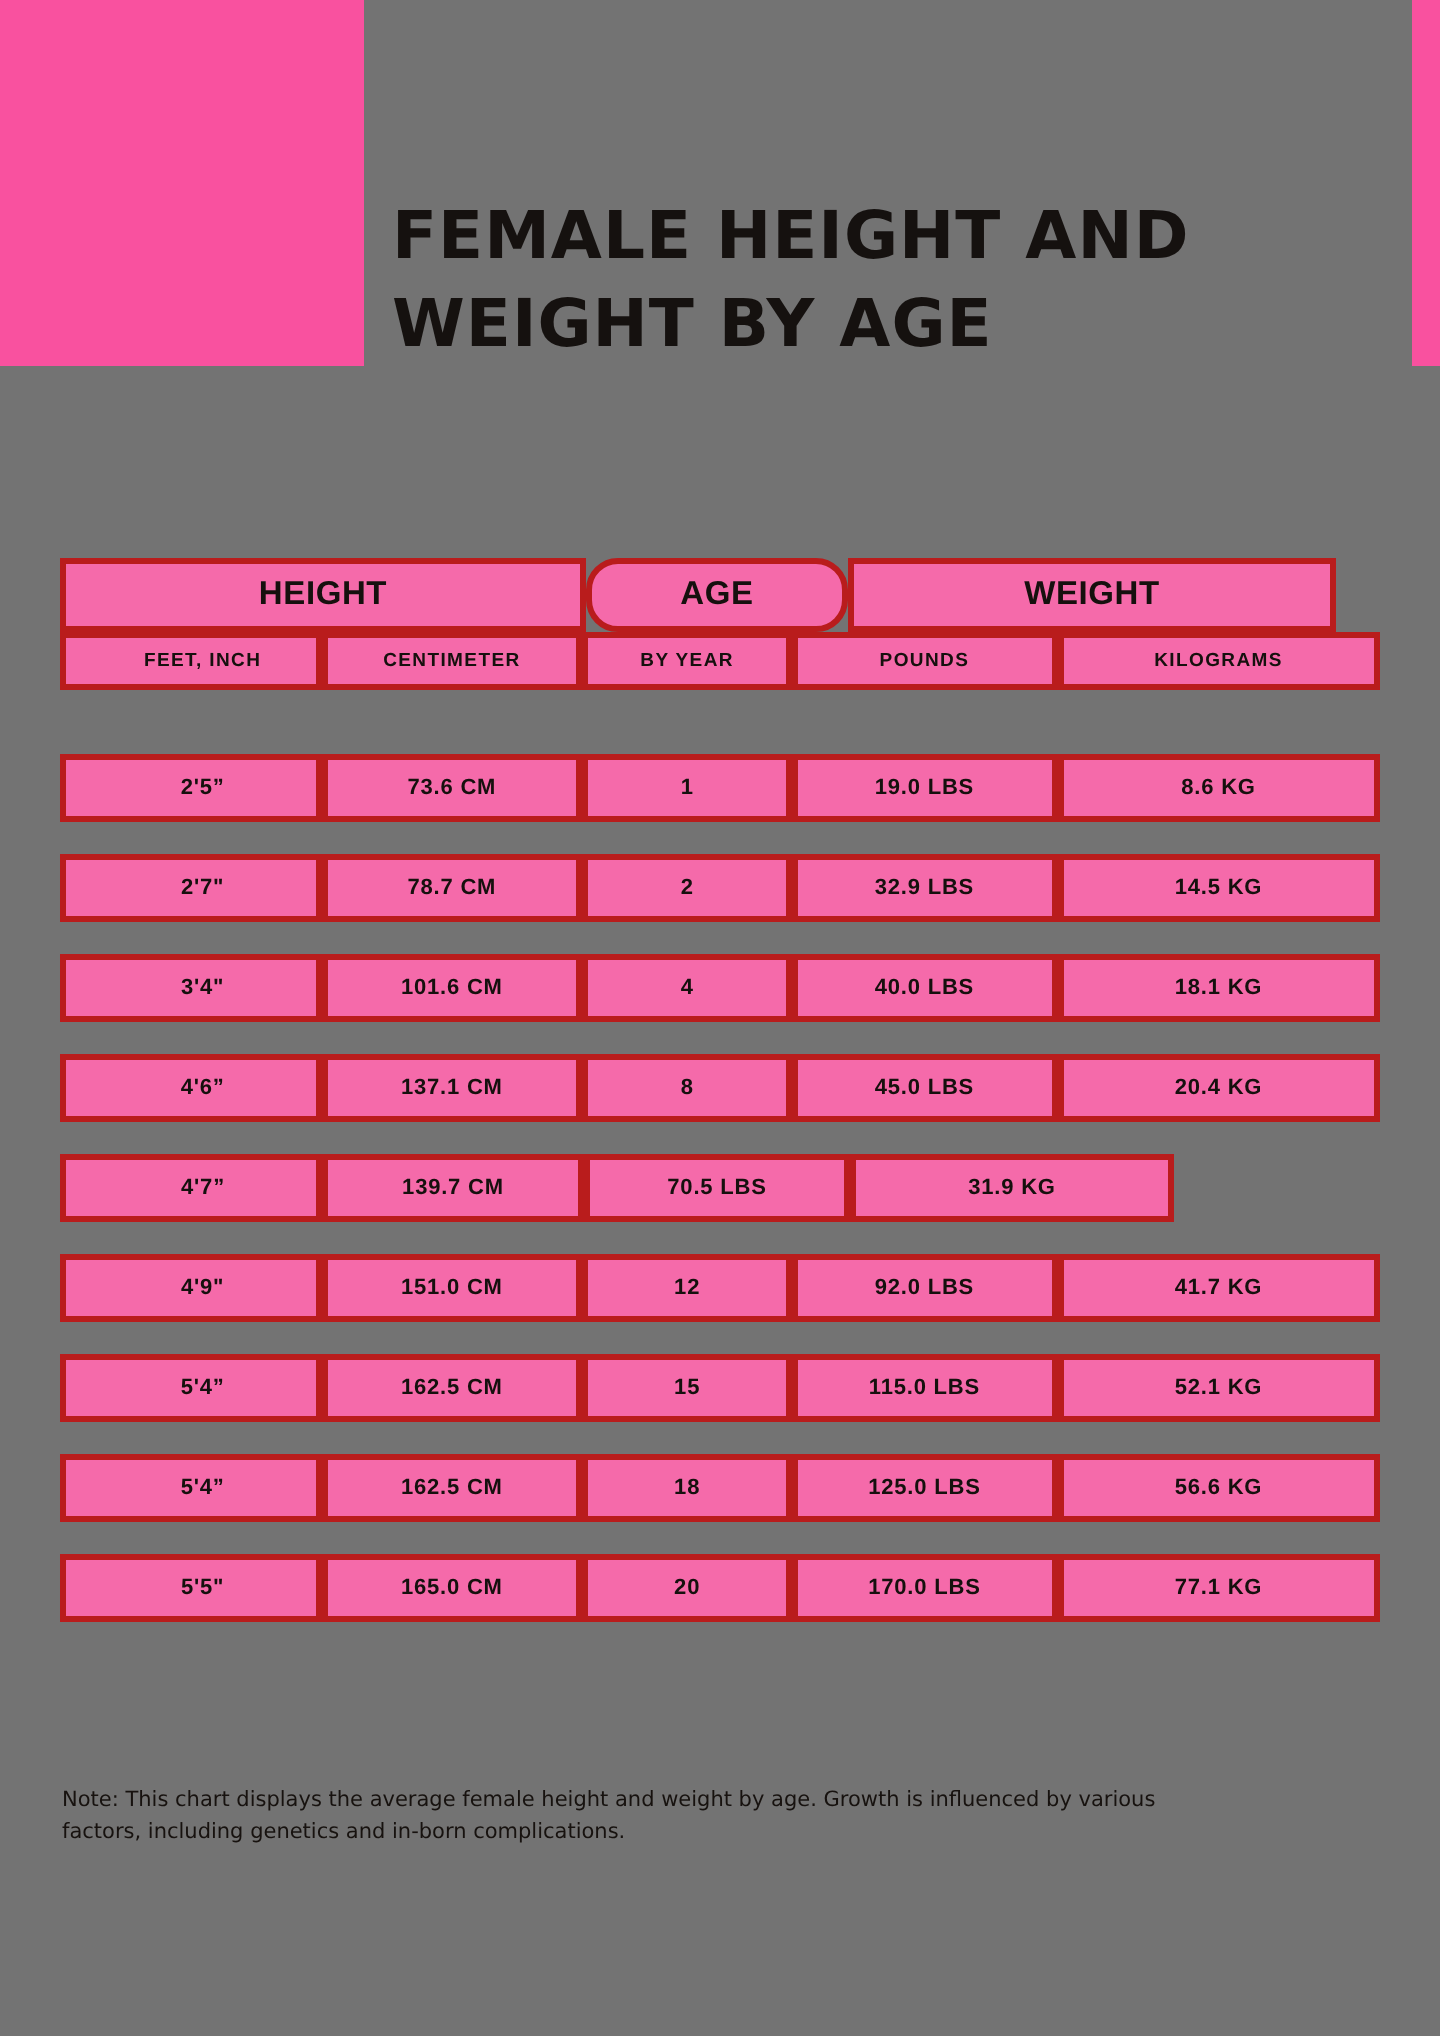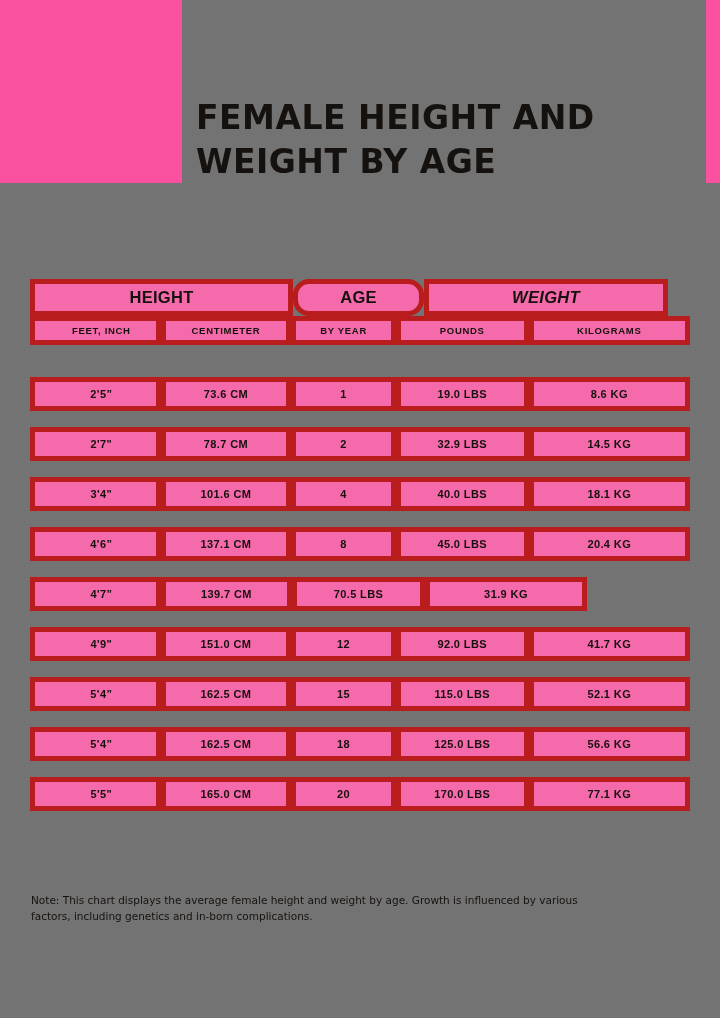--- a/index.html
+++ b/index.html
@@ -64,39 +64,39 @@
     left: 30px;
     top: 279px;
     width: 660px;
   }
   .row {
     display: flex;
     width: 660px;
   }
   .cell {
     box-sizing: border-box;
-    border: 5px solid #b91c1c;
+    border: 3px solid #b91c1c;
     background: #f56aaa;
     color: #16100e;
     display: flex;
     align-items: center;
     justify-content: center;
     text-align: center;
     font-weight: bold;
   }
   
   .c-feet   { width: 131px; padding-left: 12px; }
   .c-cm     { width: 131px; }
   .c-age    { width: 105px; }
   .c-lbs    { width: 133px; }
   .c-kg     { width: 162px; }
 
   .group-height { width: 263px; }
   .group-age    { width: 131px; border-radius: 16px; }
-  .group-weight { width: 244px; font-style: italic; }
+  .group-weight { width: 244px; }
 
   .head-group .cell {
     height: 37px;
     font-size: 16.5px;
     letter-spacing: 0.3px;
   }
   .head-sub .cell {
     height: 29px;
     font-size: 9.5px;
     letter-spacing: 0.7px;

